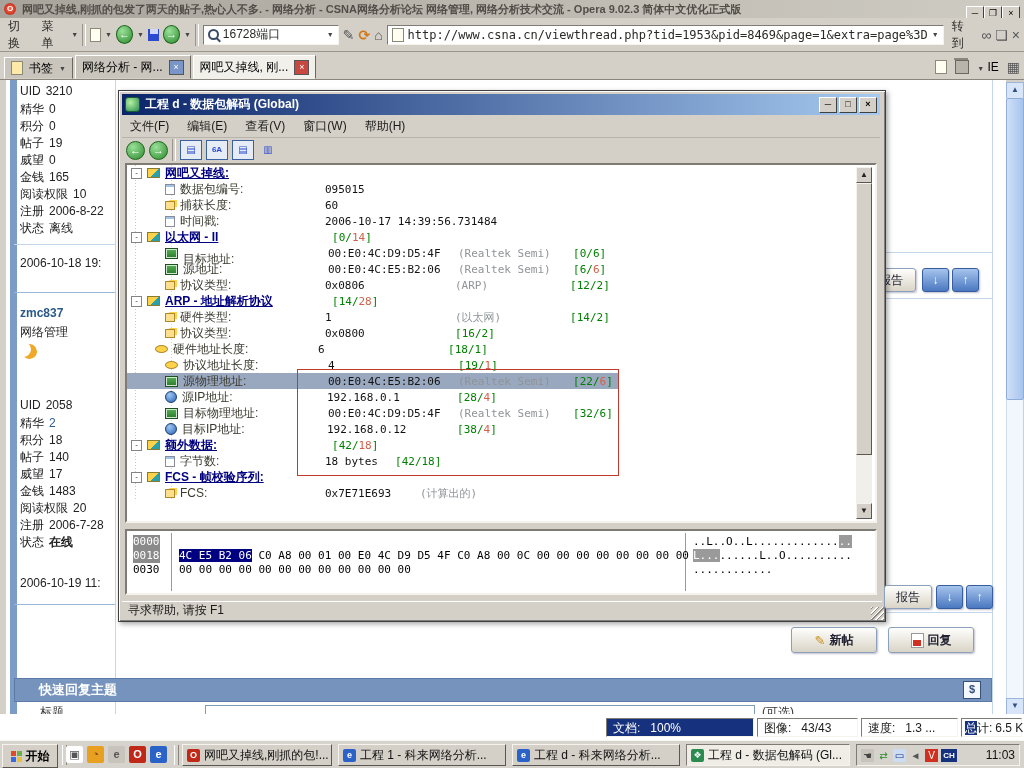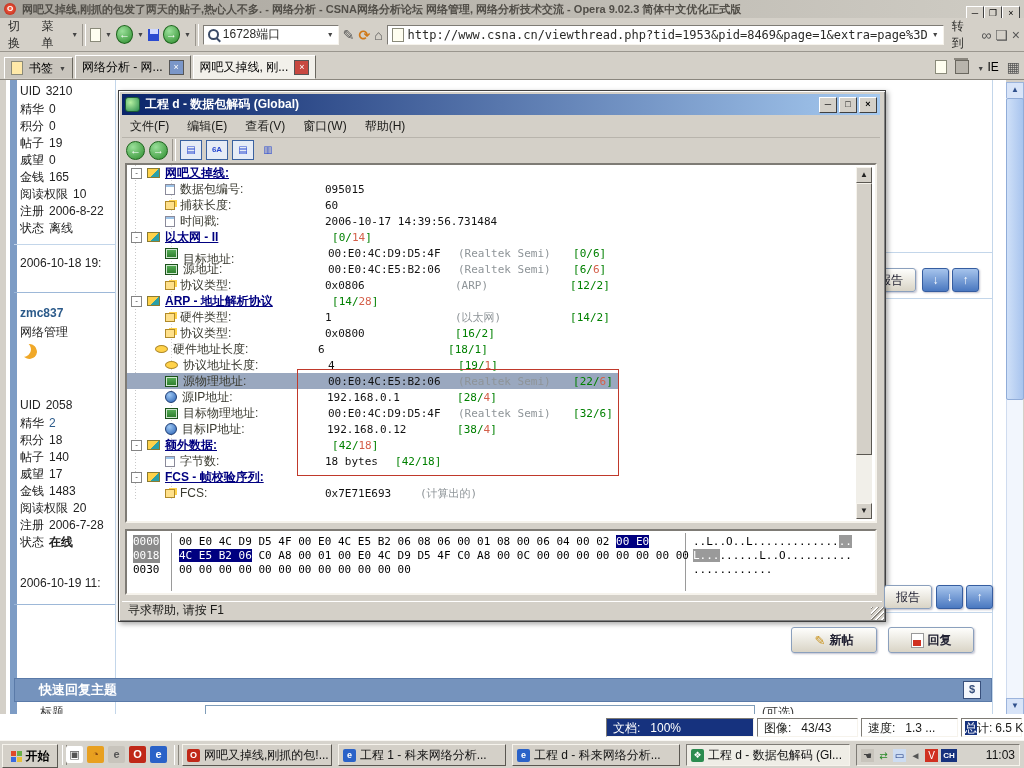--- a/index.html
+++ b/index.html
@@ -443,21 +443,21 @@
       <div class="dsc raised">▲</div>
       <div class="abs raised" id="dec-thumb"></div>
       <div class="dsc raised abs" style="bottom:0;left:0;position:absolute">▼</div>
     </div>
   </div>
 
   <div class="abs" id="dec-hexpanel">
     <div class="hx-vline" style="left:44px"></div>
     <div class="hx-vline" style="left:558px"></div>
     <div id="hex-rows" class="mono" style="position:absolute;left:0;top:4px;width:100%">
-        <div class="hx-row"><span class="hx-off osel">0000</span><span class="hx-bytes"><span>00 E0 4C D9 D5 4F 00 E0 4C E5 B2 06 08 06 00 01 08 00 06 04 00 02 </span><span class="hsel">00 E0</span></span><span class="hx-ascii"><span>..L..O..L.............</span><span class="gsel">..</span></span></div>
+        <div class="hx-row"><span class="hx-off osel">0000</span><span class="hx-ascii"><span>..L..O..L.............</span><span class="gsel">..</span></span></div>
         <div class="hx-row"><span class="hx-off osel">0018</span><span class="hx-bytes"><span class="hsel">4C E5 B2 06</span><span> C0 A8 00 01 00 E0 4C D9 D5 4F C0 A8 00 0C 00 00 00 00 00 00 00 00</span></span><span class="hx-ascii"><span class="gsel">L...</span><span>......L..O..........</span></span></div>
         <div class="hx-row"><span class="hx-off">0030</span><span class="hx-bytes"><span>00 00 00 00 00 00 00 00 00 00 00 00</span></span><span class="hx-ascii"><span>............</span></span></div>
       </div>
   </div>
 
   <div class="abs" id="dec-status">
     <span>寻求帮助, 请按 F1</span>
   </div>
   <div id="dec-grip"></div>
   <div id="red-rect"></div>

